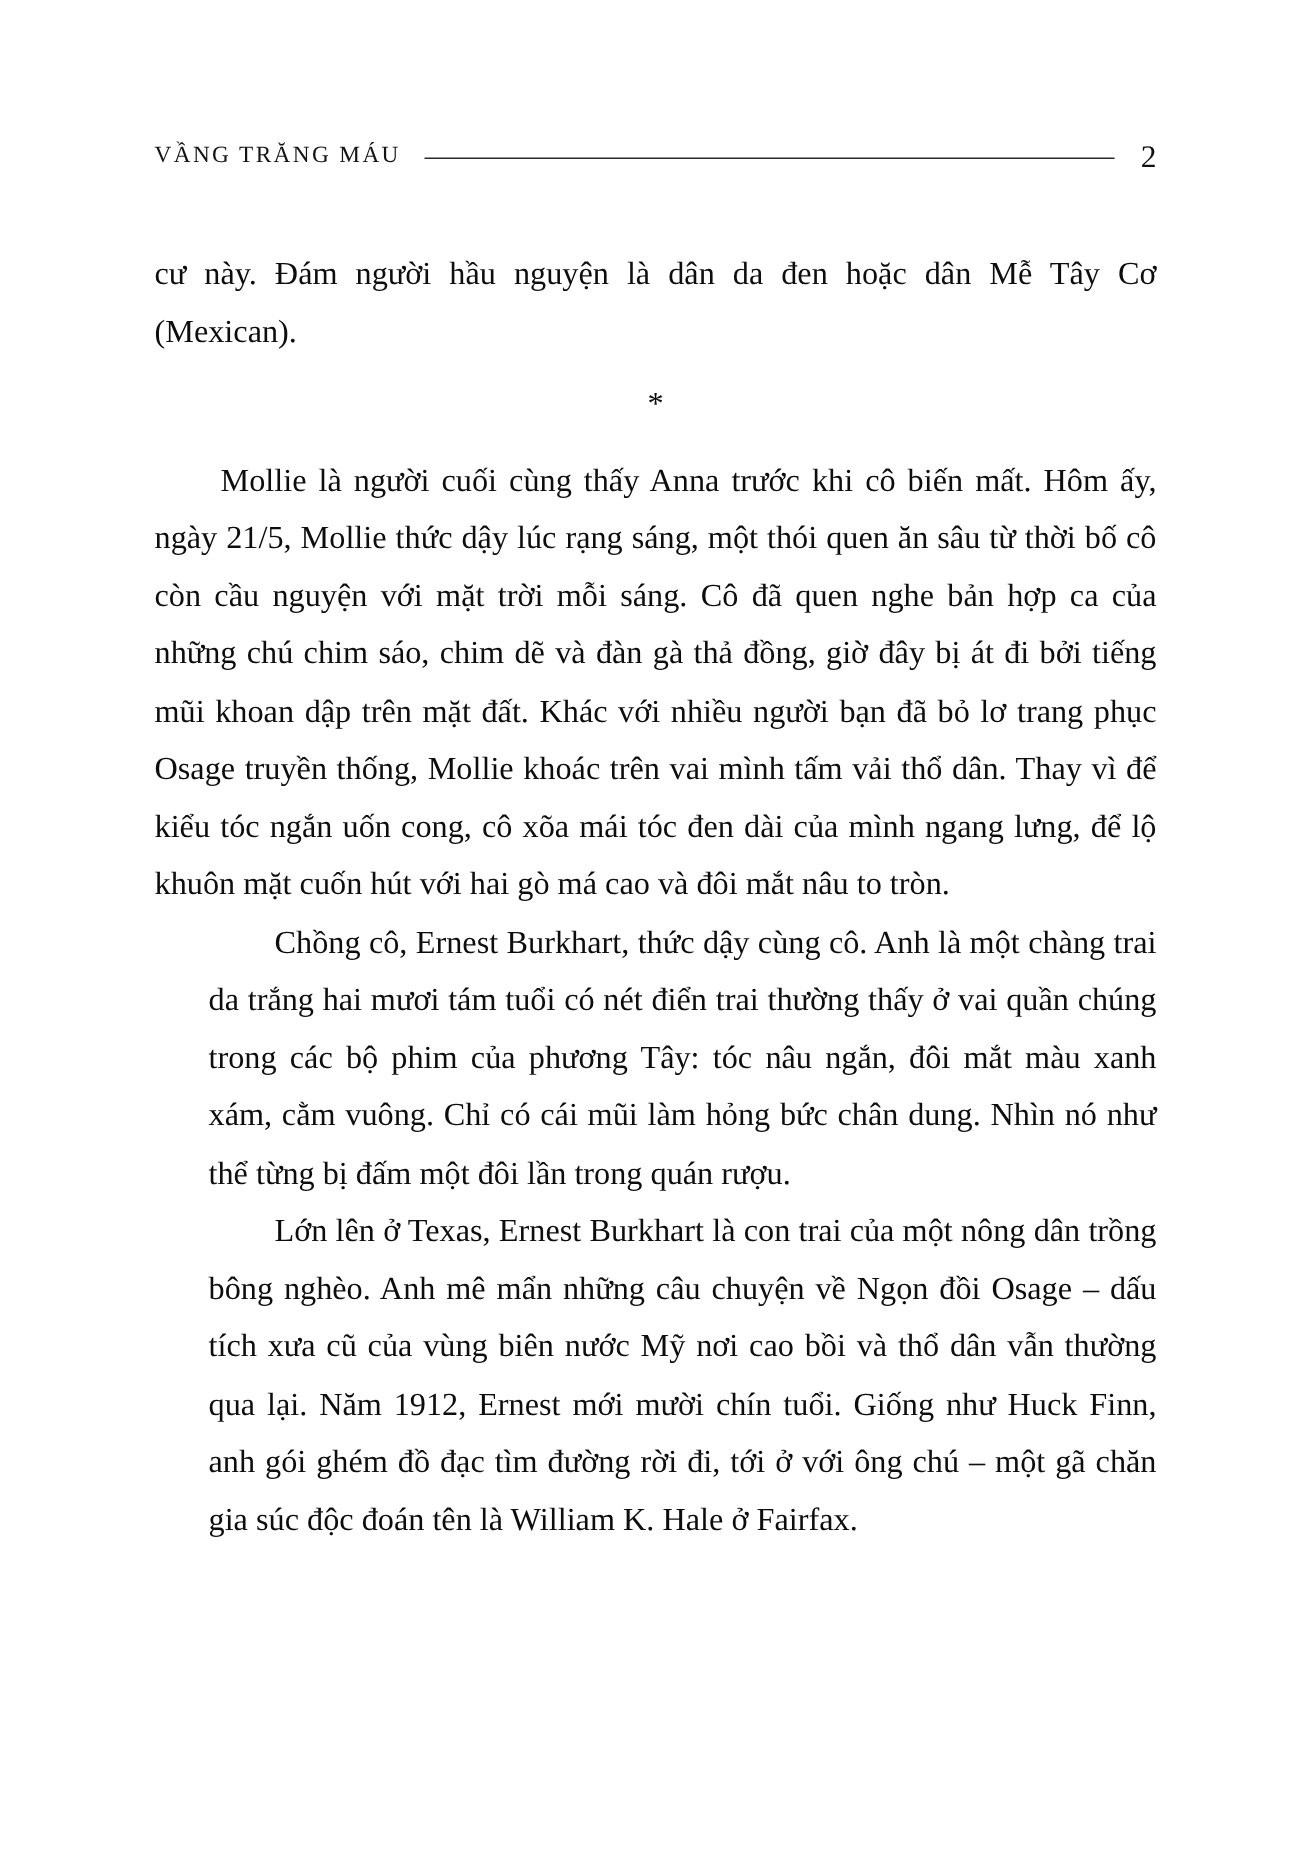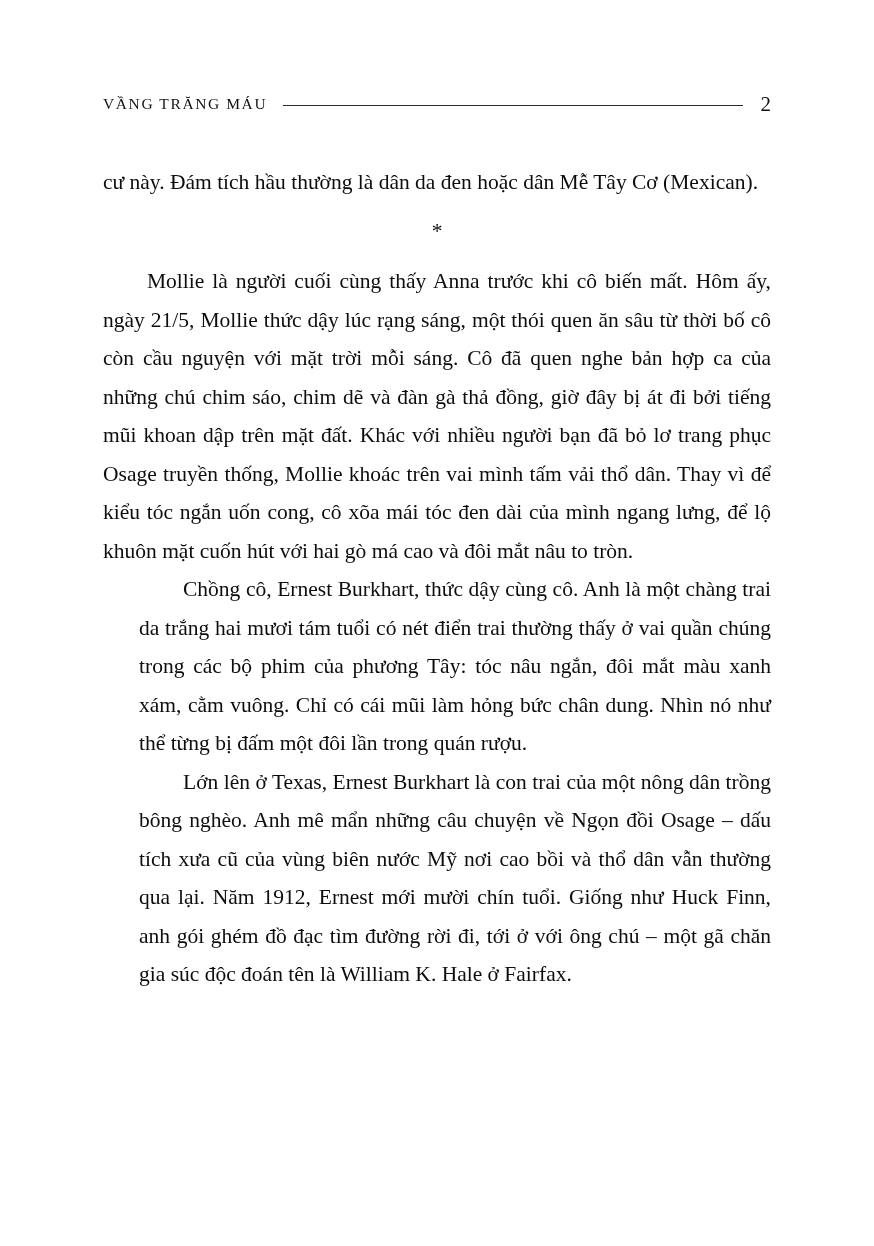--- a/index.html
+++ b/index.html
@@ -88,21 +88,21 @@
 <div class="page">
 
   <div class="header">
     <span class="running-title">VẦNG TRĂNG MÁU</span>
     <span class="header-rule"></span>
     <span class="folio">2</span>
   </div>
 
   <div class="content">
 
-    <p class="para">cư này. Đám tích hầu thường là dân da đen hoặc dân Mễ Tây Cơ (Mexican).</p>
+    <p class="para">cư này. Đám người hầu nguyện là dân da đen hoặc dân Mễ Tây Cơ (Mexican).</p>
 
     <div class="sep">*</div>
 
     <p class="para indent">Mollie là người cuối cùng thấy Anna trước khi cô biến mất. Hôm ấy, ngày 21/5, Mollie thức dậy lúc rạng sáng, một thói quen ăn sâu từ thời bố cô còn cầu nguyện với mặt trời mỗi sáng. Cô đã quen nghe bản hợp ca của những chú chim sáo, chim dẽ và đàn gà thả đồng, giờ đây bị át đi bởi tiếng mũi khoan dập trên mặt đất. Khác với nhiều người bạn đã bỏ lơ trang phục Osage truyền thống, Mollie khoác trên vai mình tấm vải thổ dân. Thay vì để kiểu tóc ngắn uốn cong, cô xõa mái tóc đen dài của mình ngang lưng, để lộ khuôn mặt cuốn hút với hai gò má cao và đôi mắt nâu to tròn.</p>
 
     <p class="para indent">Chồng cô, Ernest Burkhart, thức dậy cùng cô. Anh là một chàng trai da trắng hai mươi tám tuổi có nét điển trai thường thấy ở vai quần chúng trong các bộ phim của phương Tây: tóc nâu ngắn, đôi mắt màu xanh xám, cằm vuông. Chỉ có cái mũi làm hỏng bức chân dung. Nhìn nó như thể từng bị đấm một đôi lần trong quán rượu.</p>
 
     <p class="para indent">Lớn lên ở Texas, Ernest Burkhart là con trai của một nông dân trồng bông nghèo. Anh mê mẩn những câu chuyện về Ngọn đồi Osage – dấu tích xưa cũ của vùng biên nước Mỹ nơi cao bồi và thổ dân vẫn thường qua lại. Năm 1912, Ernest mới mười chín tuổi. Giống như Huck Finn, anh gói ghém đồ đạc tìm đường rời đi, tới ở với ông chú – một gã chăn gia súc độc đoán tên là William K. Hale ở Fairfax.</p>
 
   </div>

